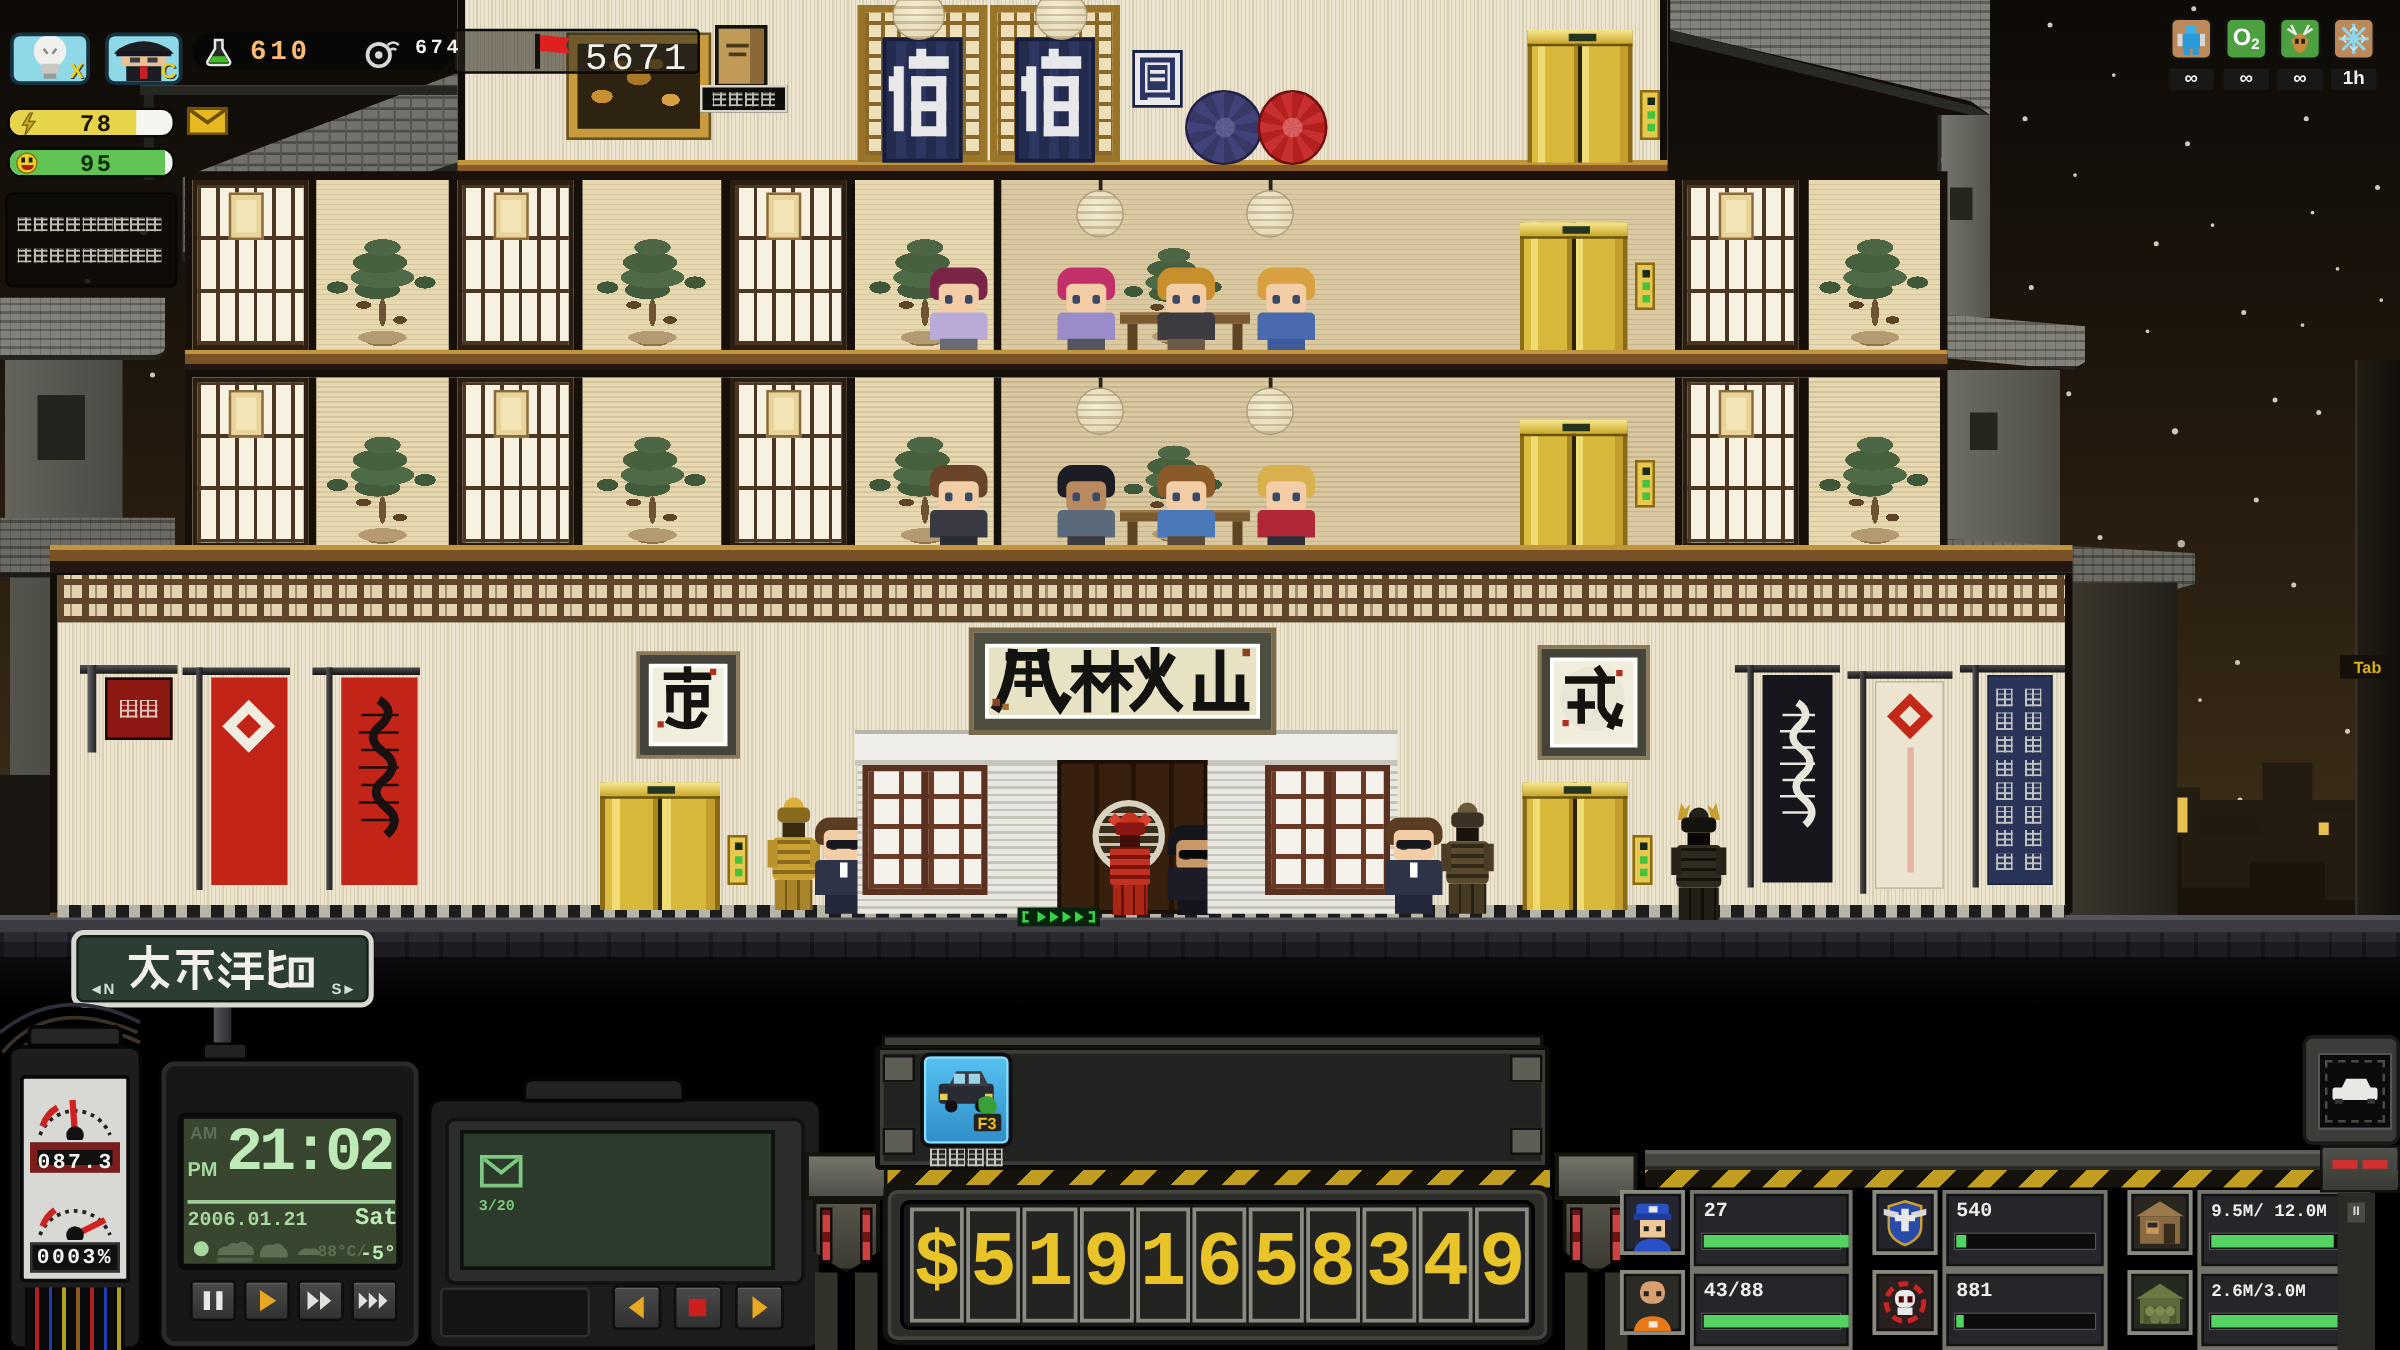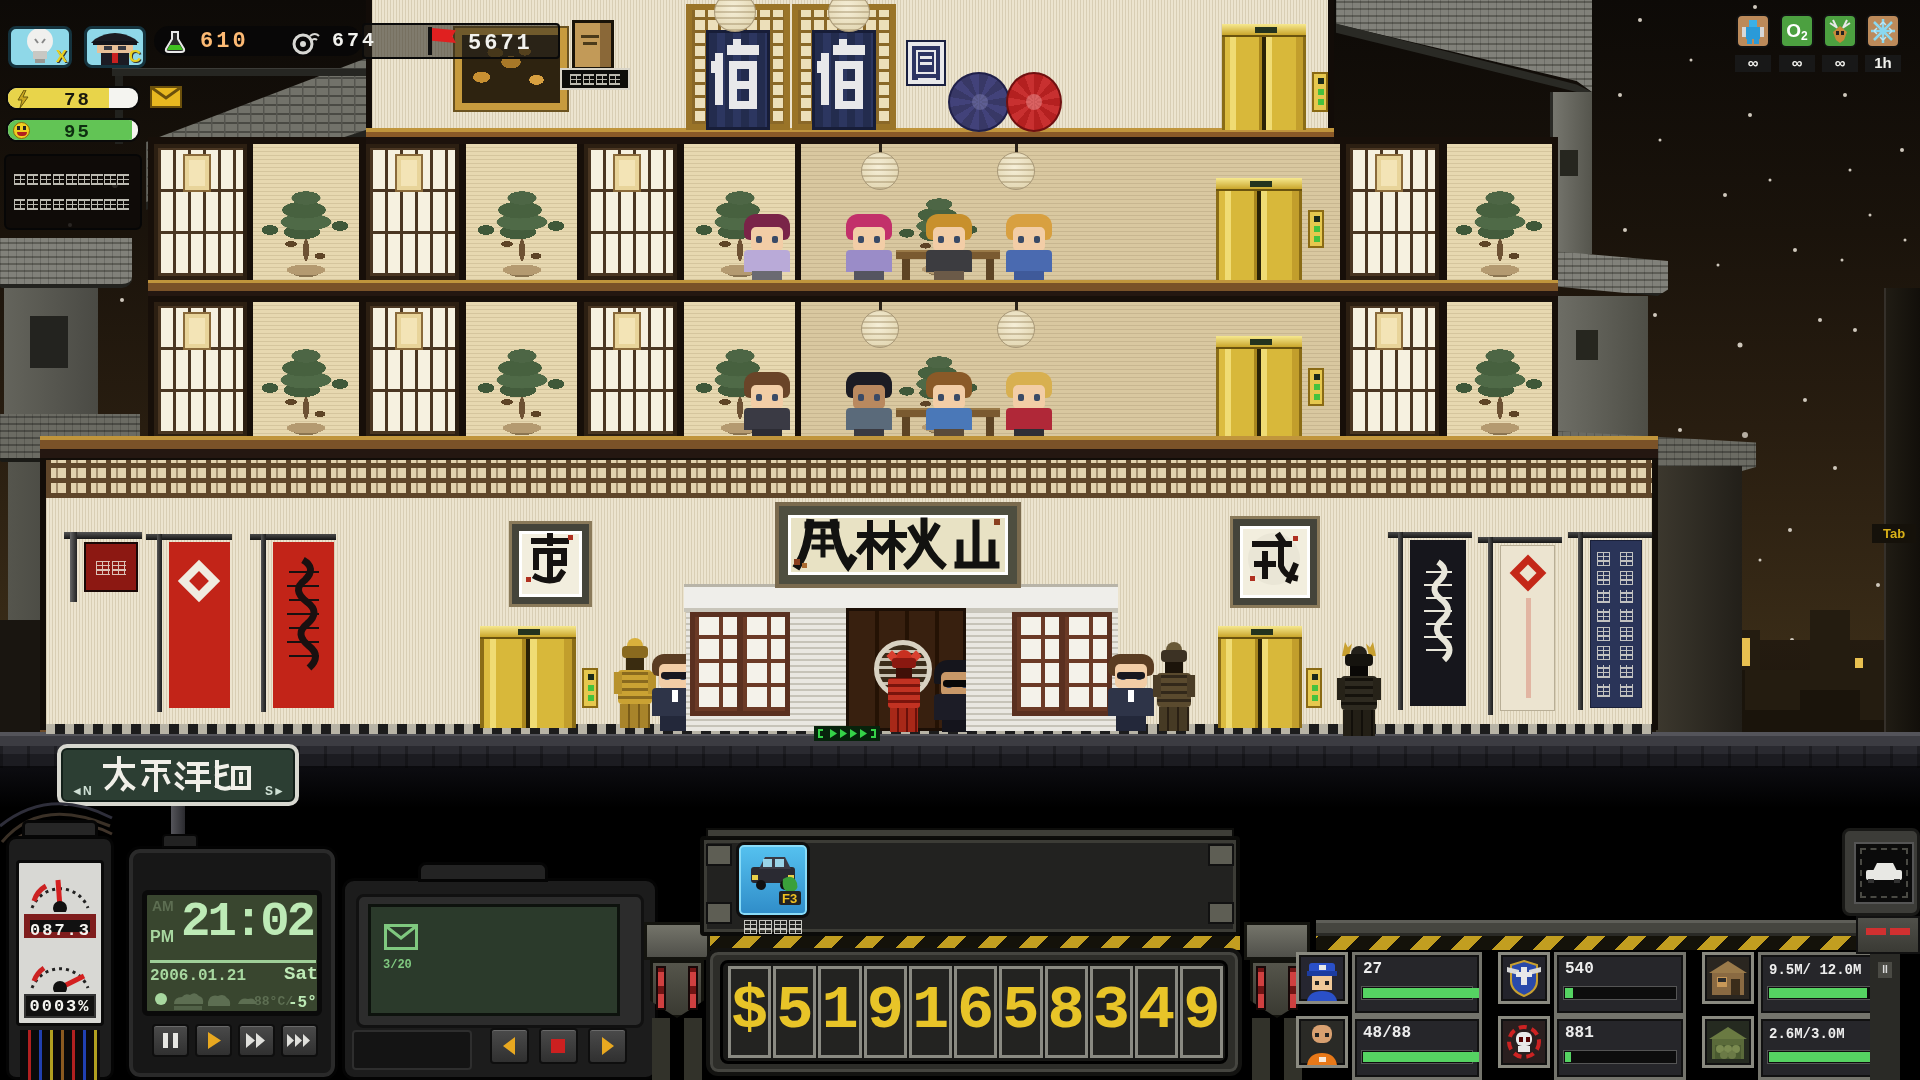--- a/index.html
+++ b/index.html
@@ -907,21 +907,21 @@
 
 <div class="a sicon" style="left:1296px;top:1016px;background:#2a2a26"><svg width="46" height="46">
       <rect x="13" y="6" width="20" height="18" rx="8" fill="#d8a070"></rect>
       <rect x="16" y="14" width="4" height="4" fill="#222"></rect>
       <rect x="26" y="14" width="4" height="4" fill="#222"></rect>
       <path d="M8 46 q2 -12 15 -12 q13 0 15 12z" fill="#e87818"></path>
       <rect x="20" y="38" width="7" height="5" fill="#f8e8d8"></rect>
     </svg></div>
 
 <div class="a span" style="left:1352px;top:1016px;width:130px">
-    <u class="sval">48/88</u>
+    <u class="sval">43/88</u>
     <u class="sbar">
       <i style="width:116px"></i>
     </u>
   </div>
 
 <div class="a sicon" style="left:1498px;top:1016px;background:#2a1f1f"><svg width="46" height="46">
       <circle cx="23" cy="23" r="15" fill="none" stroke="#cc2222" stroke-width="4" stroke-dasharray="8 5"></circle>
       <rect x="15" y="13" width="16" height="14" rx="6" fill="#e8e8e8"></rect>
       <rect x="18" y="18" width="4" height="5" fill="#500"></rect>
       <rect x="25" y="18" width="4" height="5" fill="#500"></rect>
@@ -997,28 +997,28 @@
   </svg>
 
 <div class="a" style="left:200px;top:29px;color:#fdba74;font-weight:bold;font-size:22px;letter-spacing:3px;font-family:'Liberation Mono',monospace">610</div>
 
 <svg class="a" style="left:290px;top:28px" width="30" height="28">
     <circle cx="13" cy="16" r="9" fill="none" stroke="#d8d8d4" stroke-width="3"></circle>
     <circle cx="13" cy="16" r="3" fill="#d8d8d4"></circle>
     <path d="M20 8 q5 -4 9 0 M22 12 q3 -2 5 0" stroke="#d8d8d4" stroke-width="2" fill="none"></path>
   </svg>
 
-<div class="a" style="z-index:3;left:332px;top:29px;color:#f2f2ee;font-weight:bold;font-size:20px;letter-spacing:3px;font-family:'Liberation Mono',monospace">674</div>
+<div class="a" style="z-index:3;left:332px;top:29px;color:#f2f2ee;font-weight:bold;font-size:16px;letter-spacing:3px;font-family:'Liberation Mono',monospace">674</div>
 
 <div class="a" style="left:362px;top:23px;width:198px;height:36px;background:rgba(40,36,30,.55);border:2px solid #0a0a0a;border-radius:4px"></div>
 
 <div class="a" style="left:428px;top:27px;width:4px;height:28px;background:#111"></div>
 <div class="a" style="left:432px;top:28px;width:24px;height:15px;background:#e02020;clip-path:polygon(0 0,100% 15%,85% 55%,100% 100%,0 85%)"></div>
 
-<div class="a" style="left:468px;top:31px;color:#f2f2ee;font-weight:bold;font-size:22px;letter-spacing:3px;font-family:'Liberation Mono',monospace">5671</div>
+<div class="a" style="left:468px;top:31px;color:#f2f2ee;font-weight:normal;font-size:30px;letter-spacing:3px;font-family:'Liberation Mono',monospace">5671</div>
 
 <div class="a" style="left:6px;top:86px;width:134px;height:24px;background:#f4f4f0;border:2px solid #0a0a0a;border-radius:11px;overflow:hidden">
     <i style="left:0;top:0;width:78%;height:24px;background:#e8d44a"></i>
     <svg style="position:absolute;left:6px;top:2px" width="18" height="18">
       <path d="M10 0 L4 10 L8 10 L6 18 L14 7 L9 7 L12 0Z" fill="#caa820" stroke="#6b5a10" stroke-width="1"></path>
     </svg>
     <u style="left:56px;top:1px;color:#18180e;font-weight:bold;font-size:19px;letter-spacing:2px;font-family:'Liberation Mono',monospace">78</u>
   </div>
 
 <div class="a" style="left:6px;top:118px;width:134px;height:24px;background:#f4f4f0;border:2px solid #0a0a0a;border-radius:11px;overflow:hidden">

